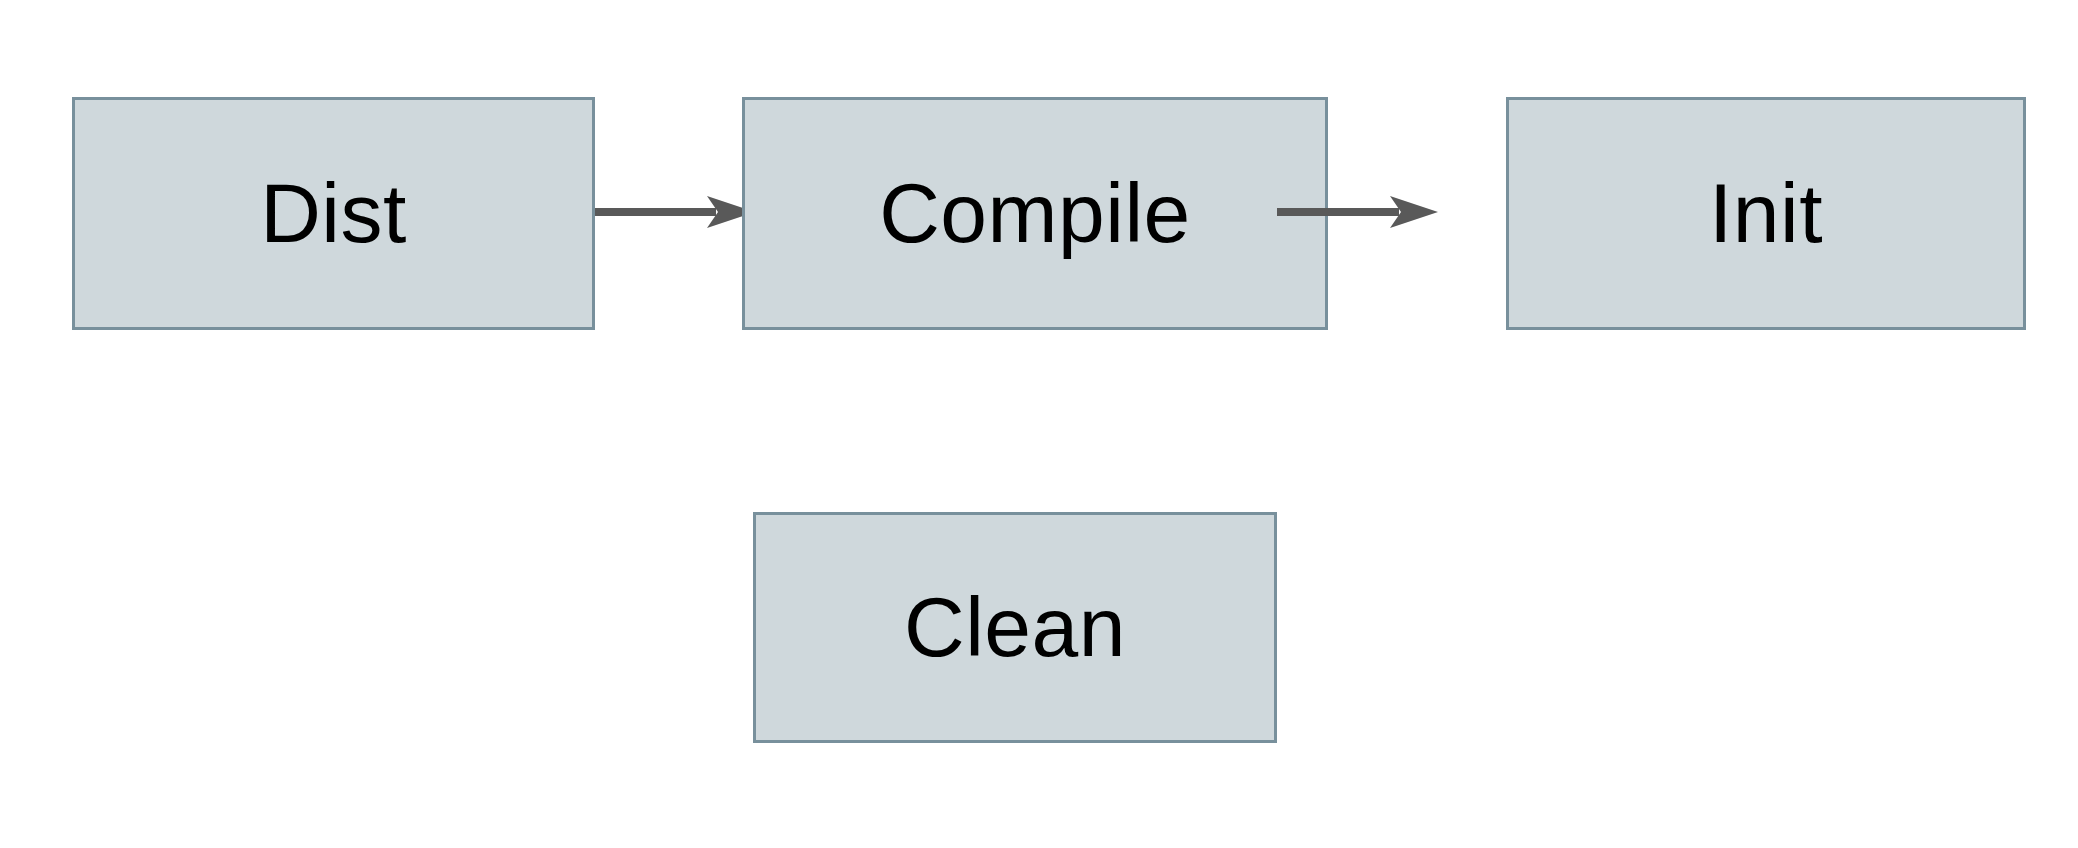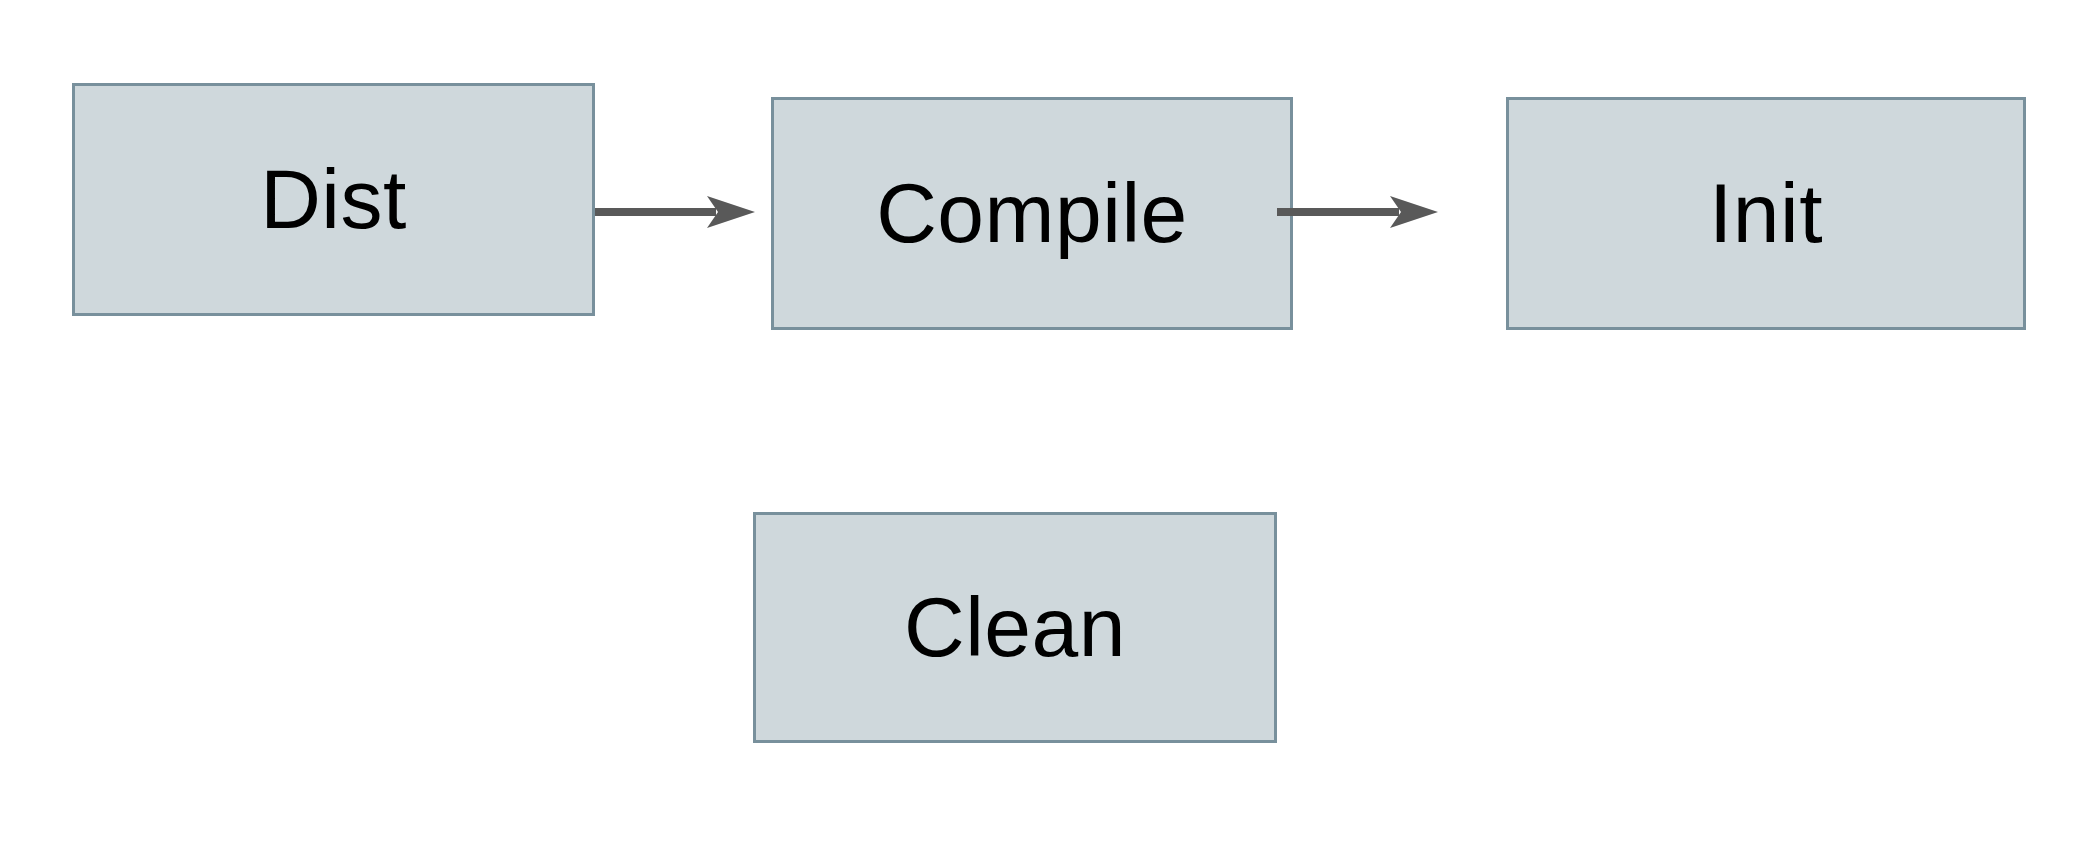--- a/index.html
+++ b/index.html
@@ -27,22 +27,22 @@
     align-items: center;
     justify-content: center;
   }
   .node-label {
     font-size: 84px;
     font-weight: 400;
     color: var(--text);
     letter-spacing: 0.5px;
     white-space: nowrap;
   }
-  .node-dist    { left: 72px;   top: 83px;  width: 523px; height: 233px; }
-  .node-compile { left: 771px;  top: 97px;  width: 522px; height: 233px; }
+  .node-dist    { left: 72px;   top: 97px;  width: 523px; height: 233px; }
+  .node-compile { left: 742px;  top: 97px;  width: 586px; height: 233px; }
   .node-init    { left: 1506px; top: 97px;  width: 520px; height: 233px; }
   .node-clean   { left: 753px;  top: 512px; width: 524px; height: 231px; }
   .edge {
     position: absolute;
     overflow: visible;
   }
   .edge-1 { left: 595px;  top: 194px; }
   .edge-2 { left: 1277px; top: 194px; }
 </style>
 </head>

